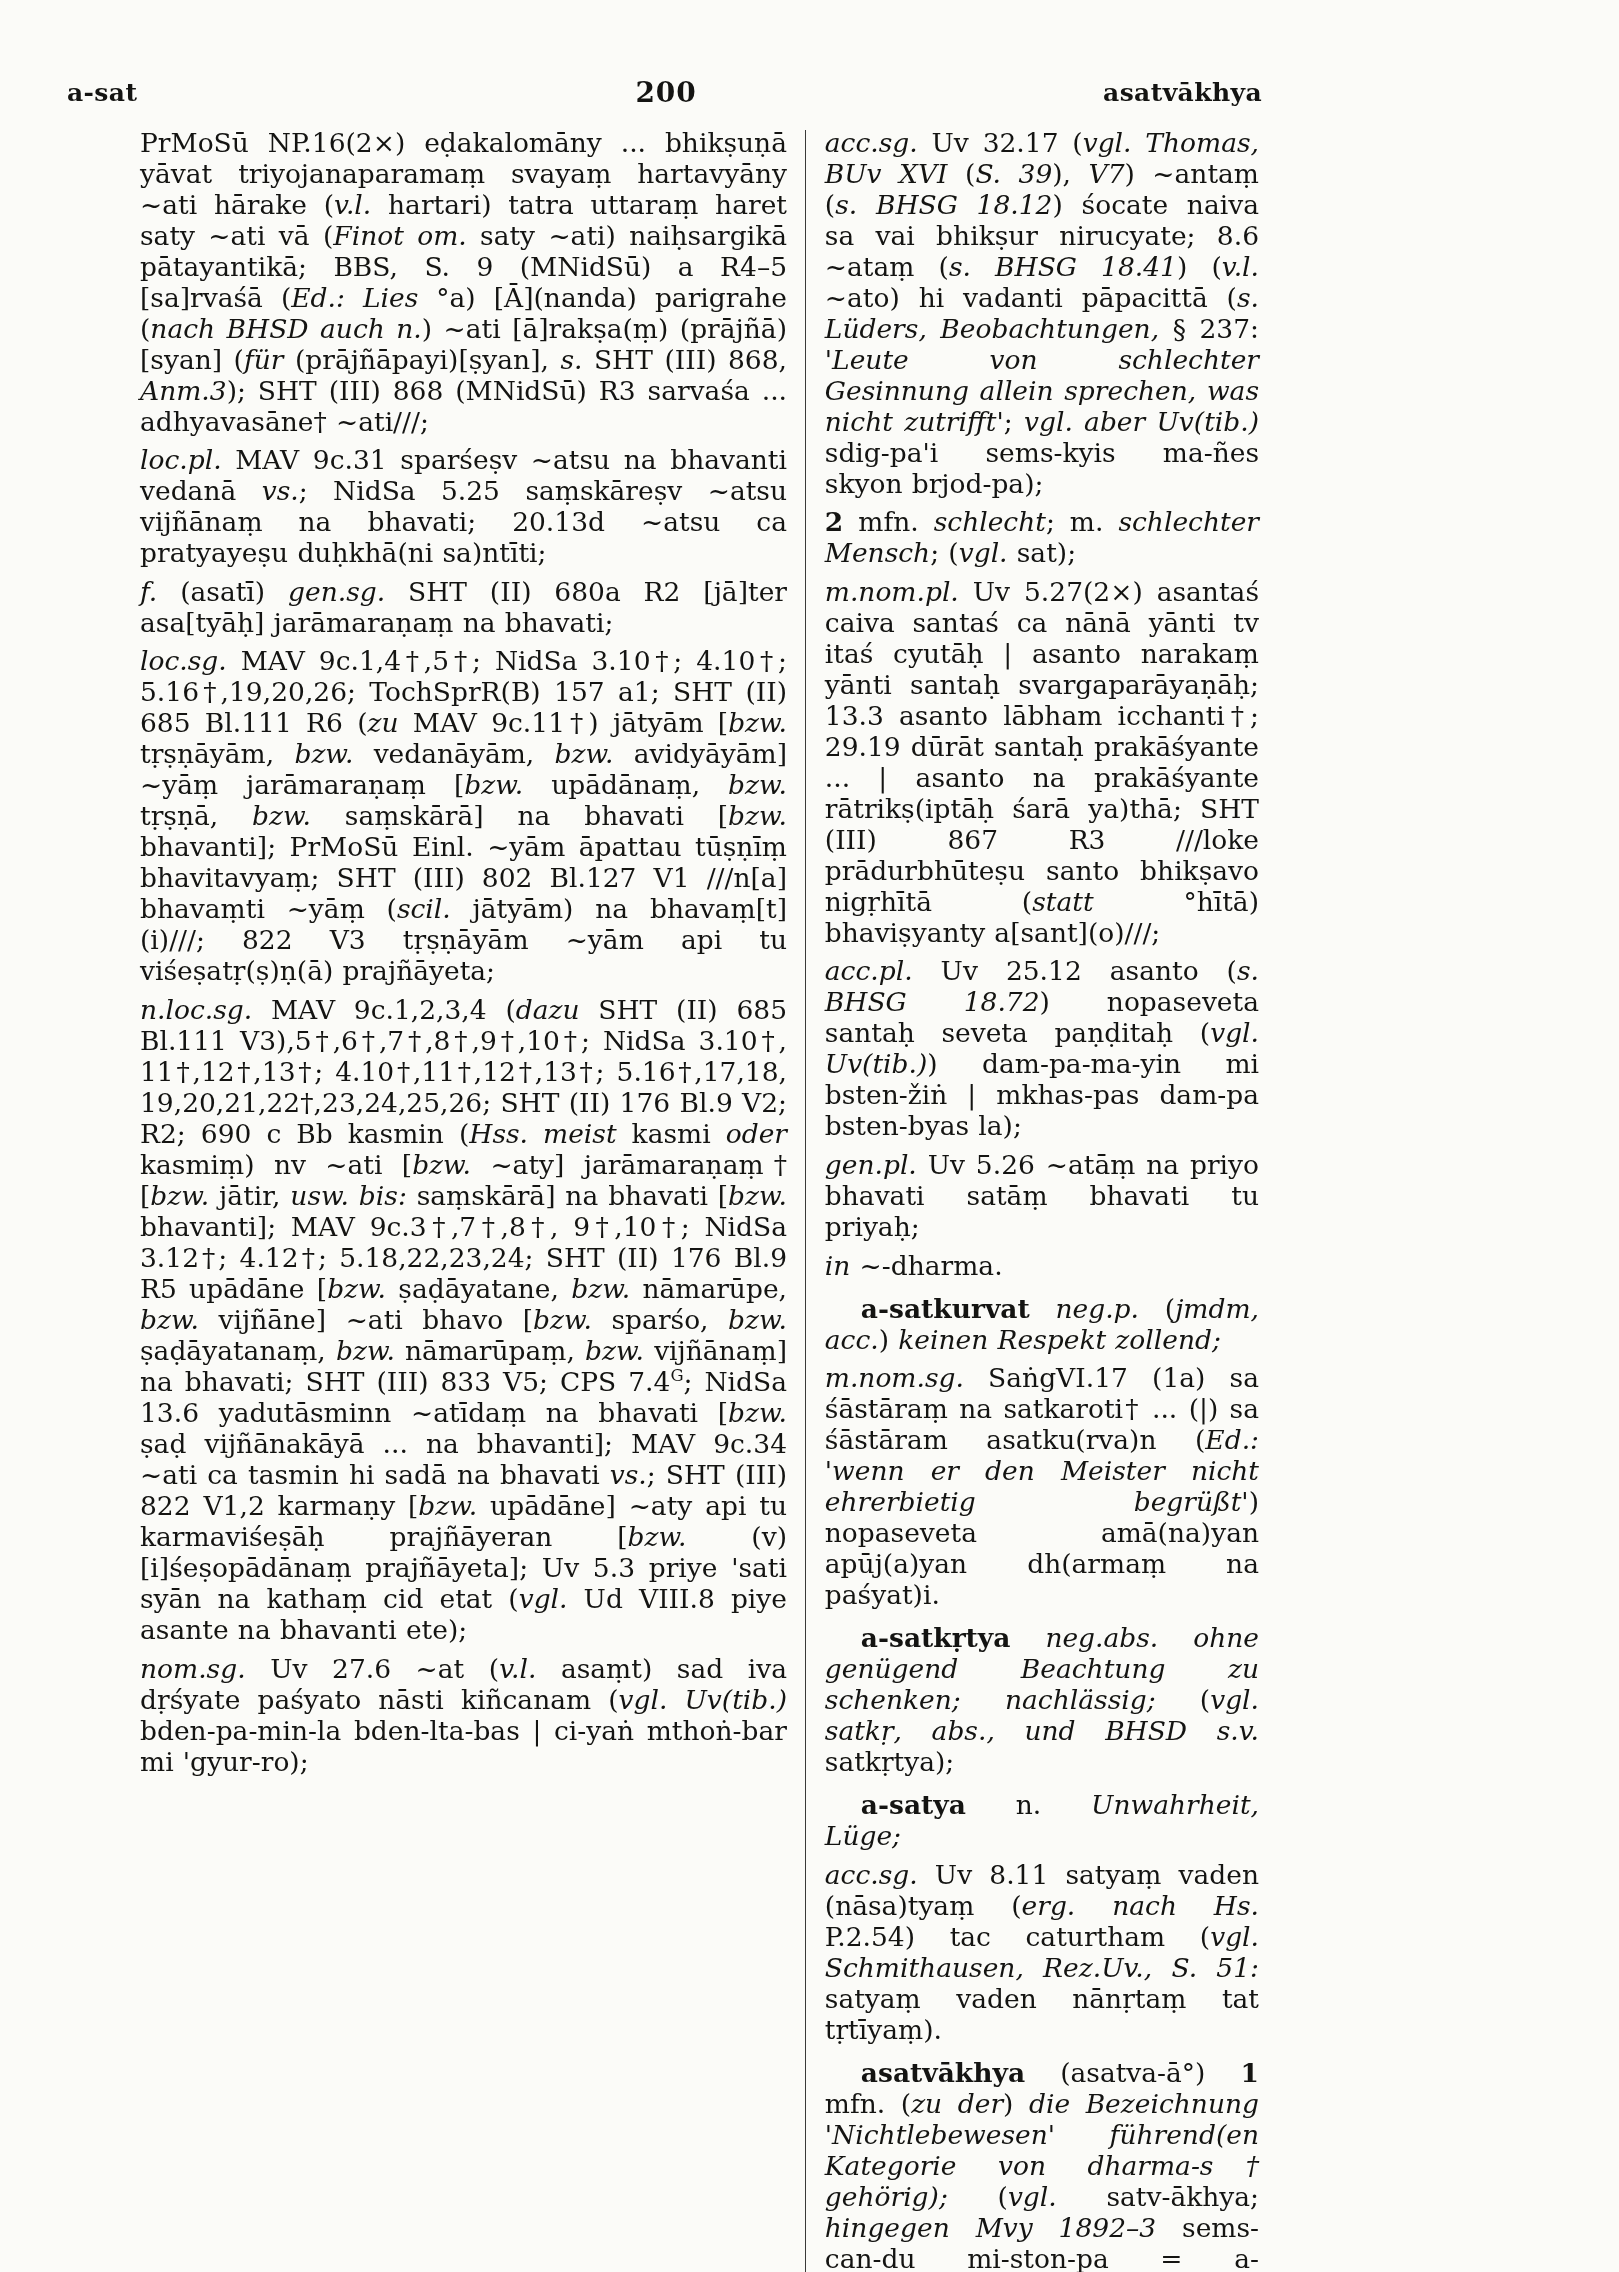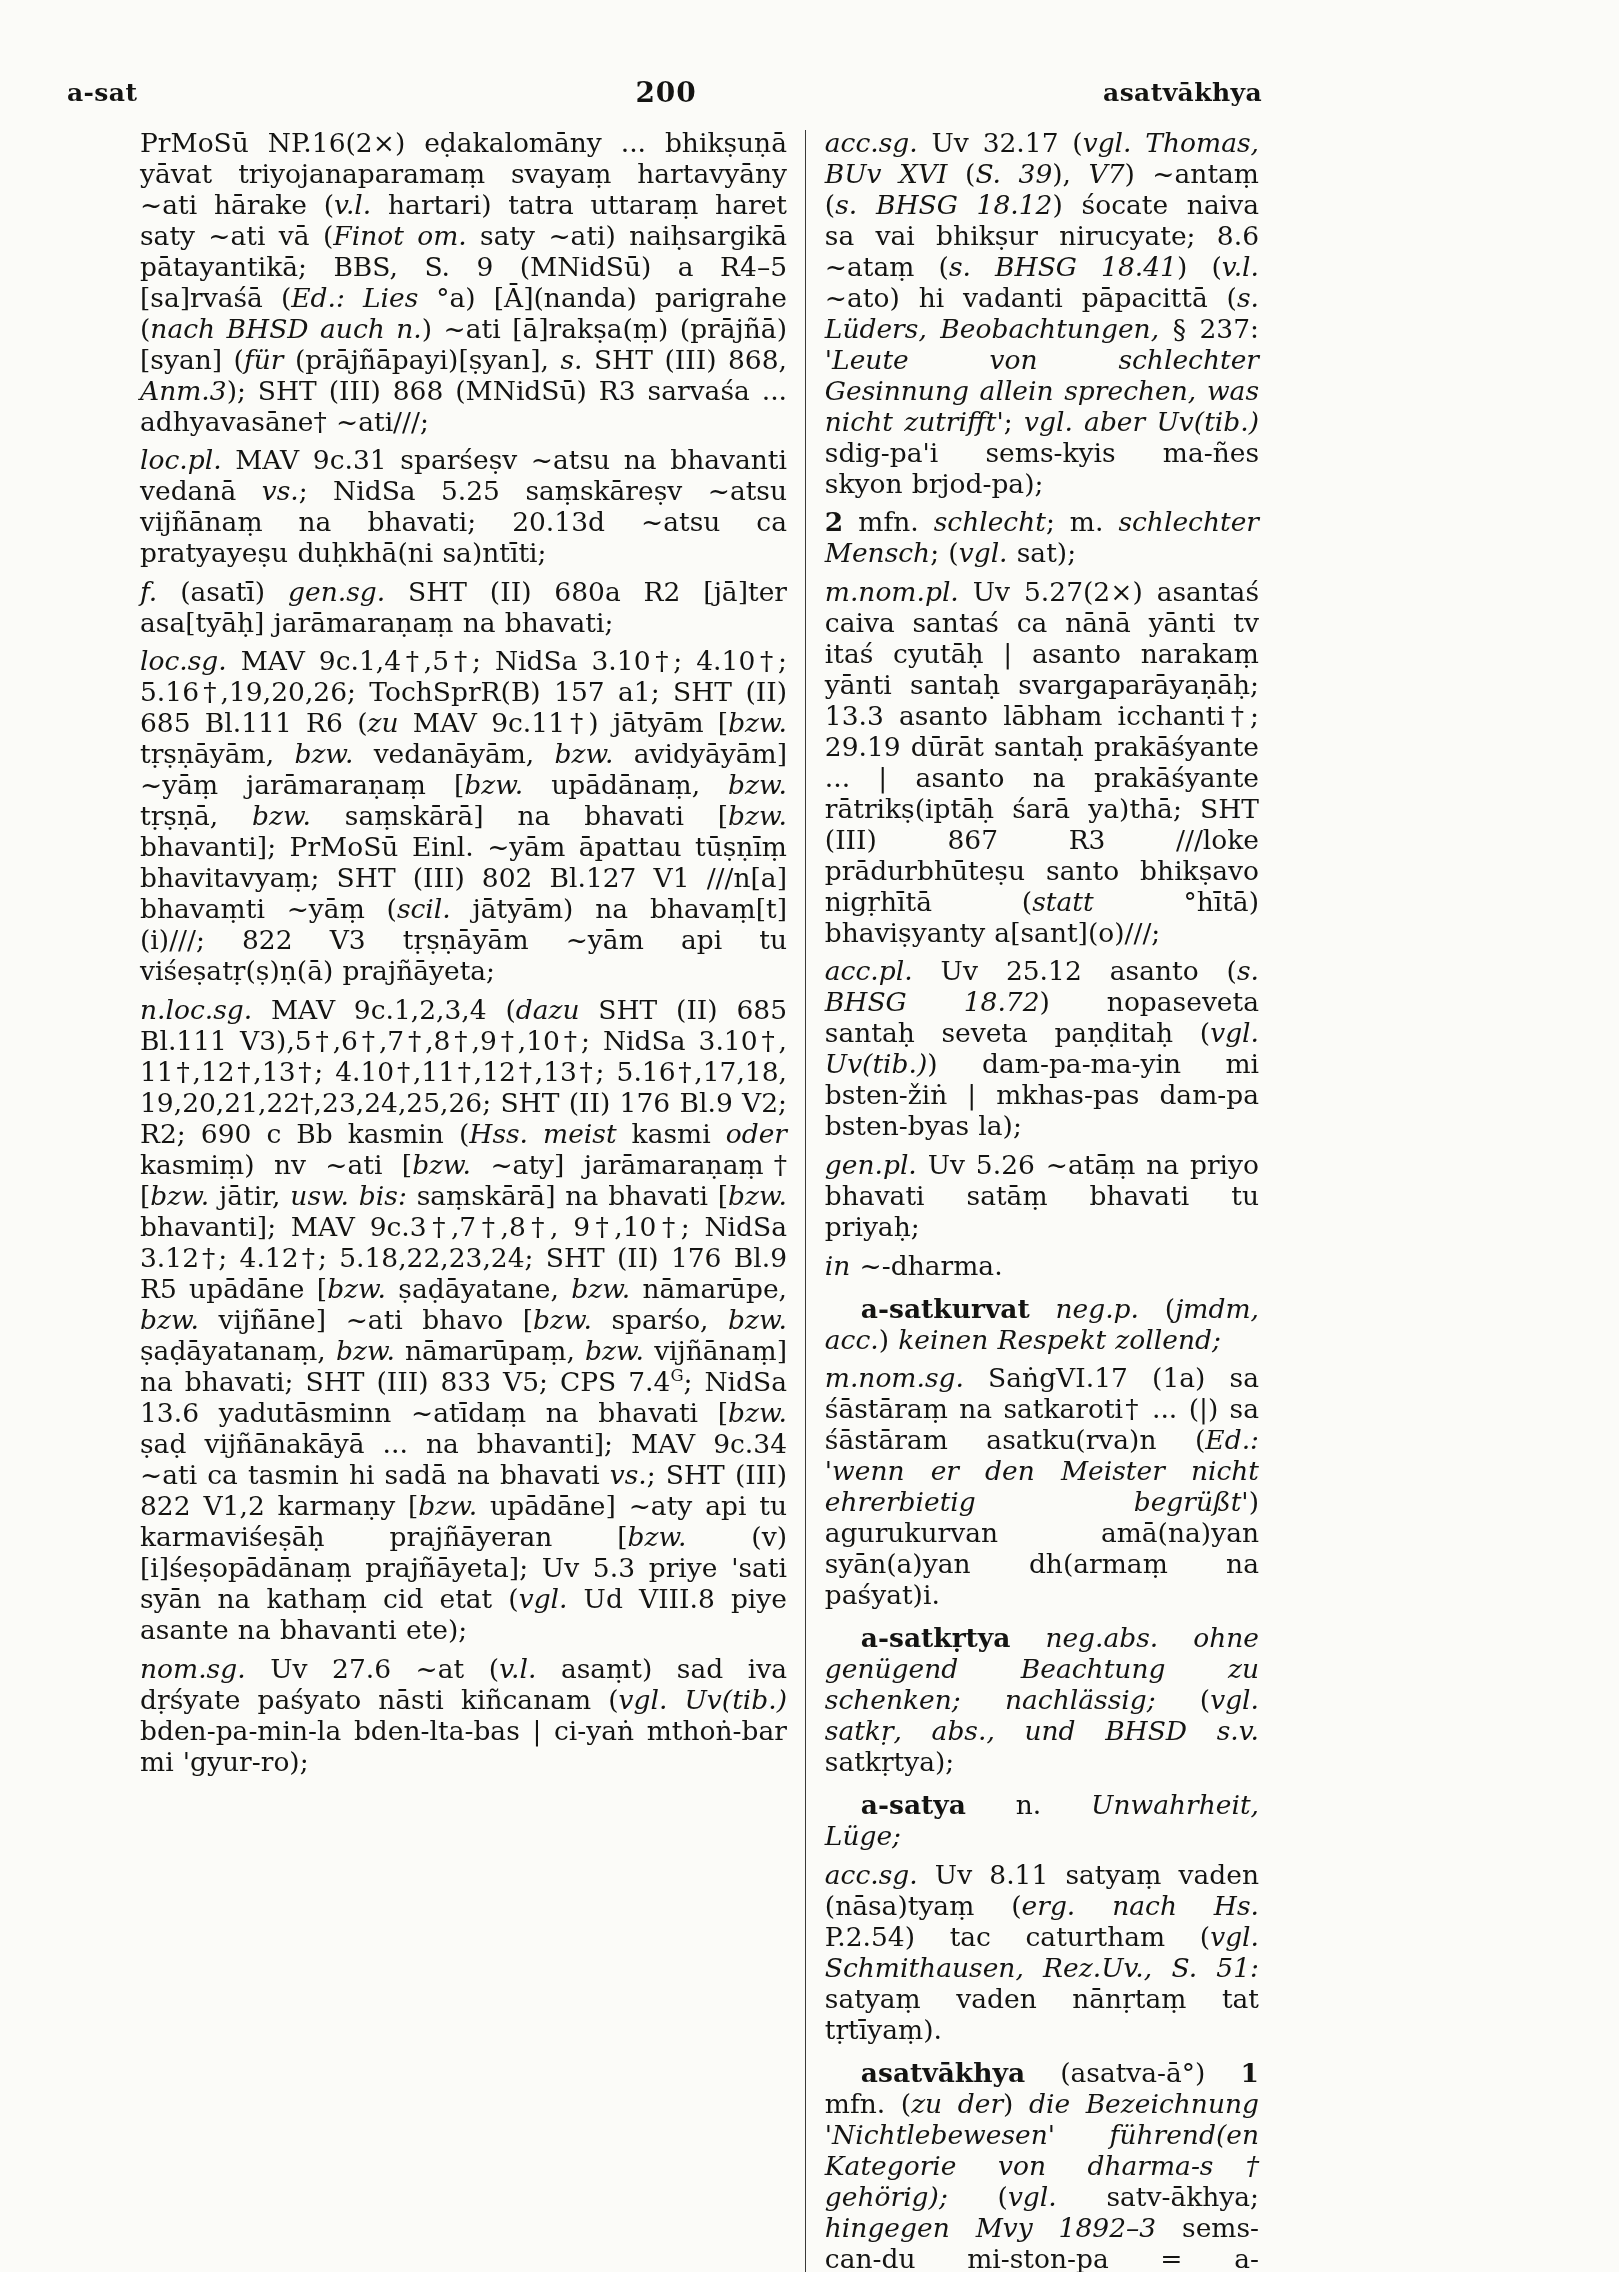--- a/index.html
+++ b/index.html
@@ -84,21 +84,21 @@
       </div>
     <div class="divider"></div>
     <div class="col col-right" id="col-right">
         <p class="para"><span class="run-i">acc.sg.</span><span class="run-n"> Uv 32.17 (</span><span class="run-i">vgl. Thomas, BUv XVI</span><span class="run-n"> (</span><span class="run-i">S. 39</span><span class="run-n">), </span><span class="run-i">V7</span><span class="run-n">) ~antaṃ (</span><span class="run-i">s. BHSG 18.12</span><span class="run-n">) śocate naiva sa vai bhikṣur nirucyate; 8.6 ~ataṃ (</span><span class="run-i">s. BHSG 18.41</span><span class="run-n">) (</span><span class="run-i">v.l.</span><span class="run-n"> ~ato) hi vadanti pāpacittā (</span><span class="run-i">s. Lüders, Beobachtungen,</span><span class="run-n"> § 237: </span><span class="run-i">'Leute von schlechter Gesinnung allein sprechen, was nicht zutrifft'</span><span class="run-n">; </span><span class="run-i">vgl. aber Uv(tib.)</span><span class="run-n"> sdig-pa'i sems-kyis ma-ñes skyon brjod-pa);</span></p>
         <p class="para"><span class="run-b">2</span><span class="run-n"> mfn. </span><span class="run-i">schlecht</span><span class="run-n">; m. </span><span class="run-i">schlechter Mensch</span><span class="run-n">; (</span><span class="run-i">vgl.</span><span class="run-n"> sat);</span></p>
         <p class="para"><span class="run-i">m.nom.pl.</span><span class="run-n"> Uv 5.27(2×) asantaś caiva santaś ca nānā yānti tv itaś cyutāḥ | asanto narakaṃ yānti santaḥ svargaparāyaṇāḥ; 13.3 asanto lābham icchanti†; 29.19 dūrāt santaḥ prakāśyante ... | asanto na prakāśyante rātrikṣ(iptāḥ śarā ya)thā; SHT (III) 867 R3 ///loke prādurbhūteṣu santo bhikṣavo nigṛhītā (</span><span class="run-i">statt</span><span class="run-n"> °hītā) bhaviṣyanty a[sant](o)///;</span></p>
         <p class="para"><span class="run-i">acc.pl.</span><span class="run-n"> Uv 25.12 asanto (</span><span class="run-i">s. BHSG 18.72</span><span class="run-n">) nopaseveta santaḥ seveta paṇḍitaḥ (</span><span class="run-i">vgl.</span><span class="run-n"> </span><span class="run-i">Uv(tib.)</span><span class="run-n">) dam-pa-ma-yin mi bsten-žiṅ | mkhas-pas dam-pa bsten-byas la);</span></p>
         <p class="para"><span class="run-i">gen.pl.</span><span class="run-n"> Uv 5.26 ~atāṃ na priyo bhavati satāṃ bhavati tu priyaḥ;</span></p>
         <p class="para"><span class="run-i">in</span><span class="run-n"> ~-dharma.</span></p>
         <p class="para indent gap"><span class="run-b">a-satkurvat</span><span class="run-n"> </span><span class="run-i">neg.p.</span><span class="run-n"> (</span><span class="run-i">jmdm, acc.</span><span class="run-n">) </span><span class="run-i">keinen Respekt zollend;</span></p>
-        <p class="para"><span class="run-i">m.nom.sg.</span><span class="run-n"> SaṅgVI.17 (1a) sa śāstāraṃ na satkaroti† ... (|) sa śāstāram asatku(rva)n (</span><span class="run-i">Ed.: 'wenn er den Meister nicht ehrerbietig begrüßt'</span><span class="run-n">) agurukurvan amā(na)yan syān(a)yan dh(armaṃ na paśyat)i.</span></p>
+        <p class="para"><span class="run-i">m.nom.sg.</span><span class="run-n"> SaṅgVI.17 (1a) sa śāstāraṃ na satkaroti† ... (|) sa śāstāram asatku(rva)n (</span><span class="run-i">Ed.: 'wenn er den Meister nicht ehrerbietig begrüßt'</span><span class="run-n">) nopaseveta amā(na)yan apūj(a)yan dh(armaṃ na paśyat)i.</span></p>
         <p class="para indent gap"><span class="run-b">a-satkṛtya</span><span class="run-n"> </span><span class="run-i">neg.abs. ohne genügend Beachtung zu schenken; nachlässig;</span><span class="run-n"> (</span><span class="run-i">vgl. satkṛ, abs., und BHSD s.v.</span><span class="run-n"> satkṛtya);</span></p>
         <p class="para indent gap"><span class="run-b">a-satya</span><span class="run-n"> n. </span><span class="run-i">Unwahrheit, Lüge;</span></p>
         <p class="para"><span class="run-i">acc.sg.</span><span class="run-n"> Uv 8.11 satyaṃ vaden (nāsa)tyaṃ (</span><span class="run-i">erg. nach Hs.</span><span class="run-n"> P.2.54) tac caturtham (</span><span class="run-i">vgl. Schmithausen, Rez.Uv., S. 51:</span><span class="run-n"> satyaṃ vaden nānṛtaṃ tat tṛtīyaṃ).</span></p>
         <p class="para indent gap"><span class="run-b">asatvākhya</span><span class="run-n"> (asatva-ā°) </span><span class="run-b">1</span><span class="run-n"> mfn. (</span><span class="run-i">zu der</span><span class="run-n">) </span><span class="run-i">die Bezeichnung 'Nichtlebewesen' führend(en Kategorie von dharma-s† gehörig);</span><span class="run-n"> (</span><span class="run-i">vgl.</span><span class="run-n"> satv-ākhya; </span><span class="run-i">hingegen Mvy 1892–3</span><span class="run-n"> sems-can-du mi-ston-pa = a-satvākhya, </span><span class="run-i">vgl. Abhidh-k I</span><span class="run-n"> 17; </span><span class="run-i">Schl.</span><span class="run-n"> 'unbelebt', 'Unbelebtes', </span><span class="run-i">vgl. SeyR., On a Yoga Treatise in Sanskrit from Qïzïl, JAOS 87</span><span class="run-n"> (1967) </span><span class="run-i">S. 164, Anm.23</span><span class="run-n">);</span></p>
       </div>
   </div>
 
 </div>
 
 

